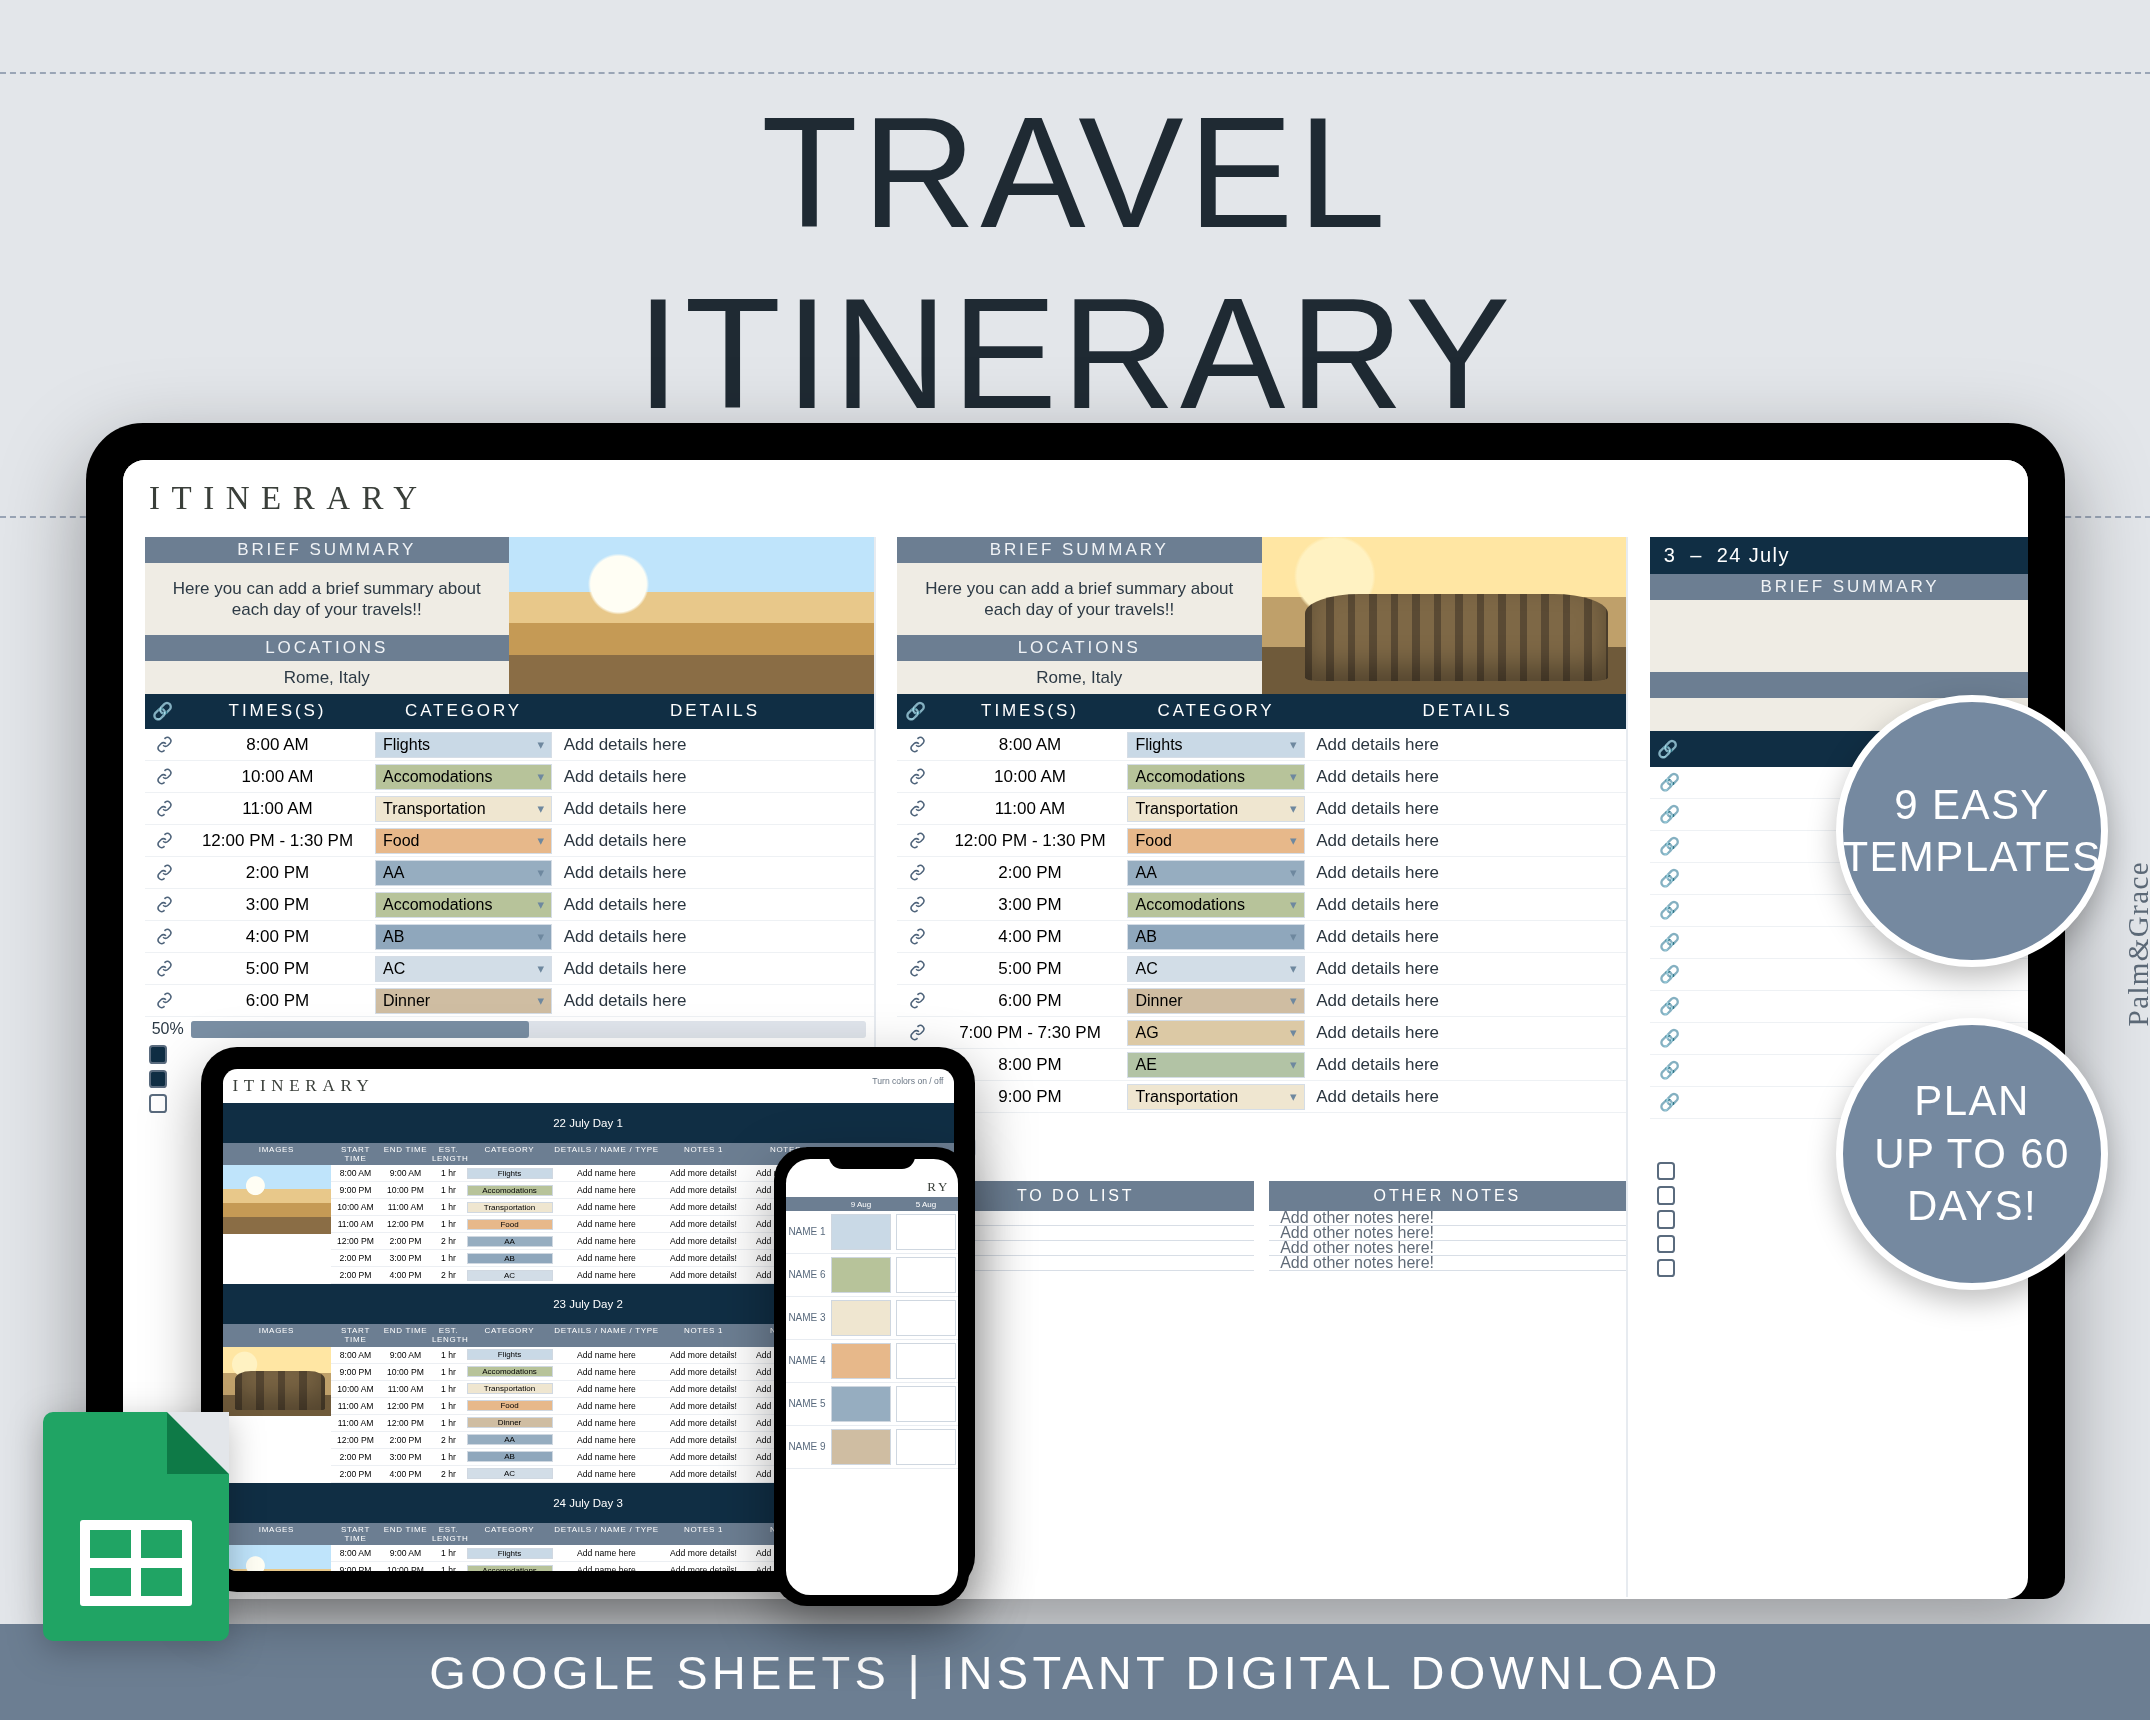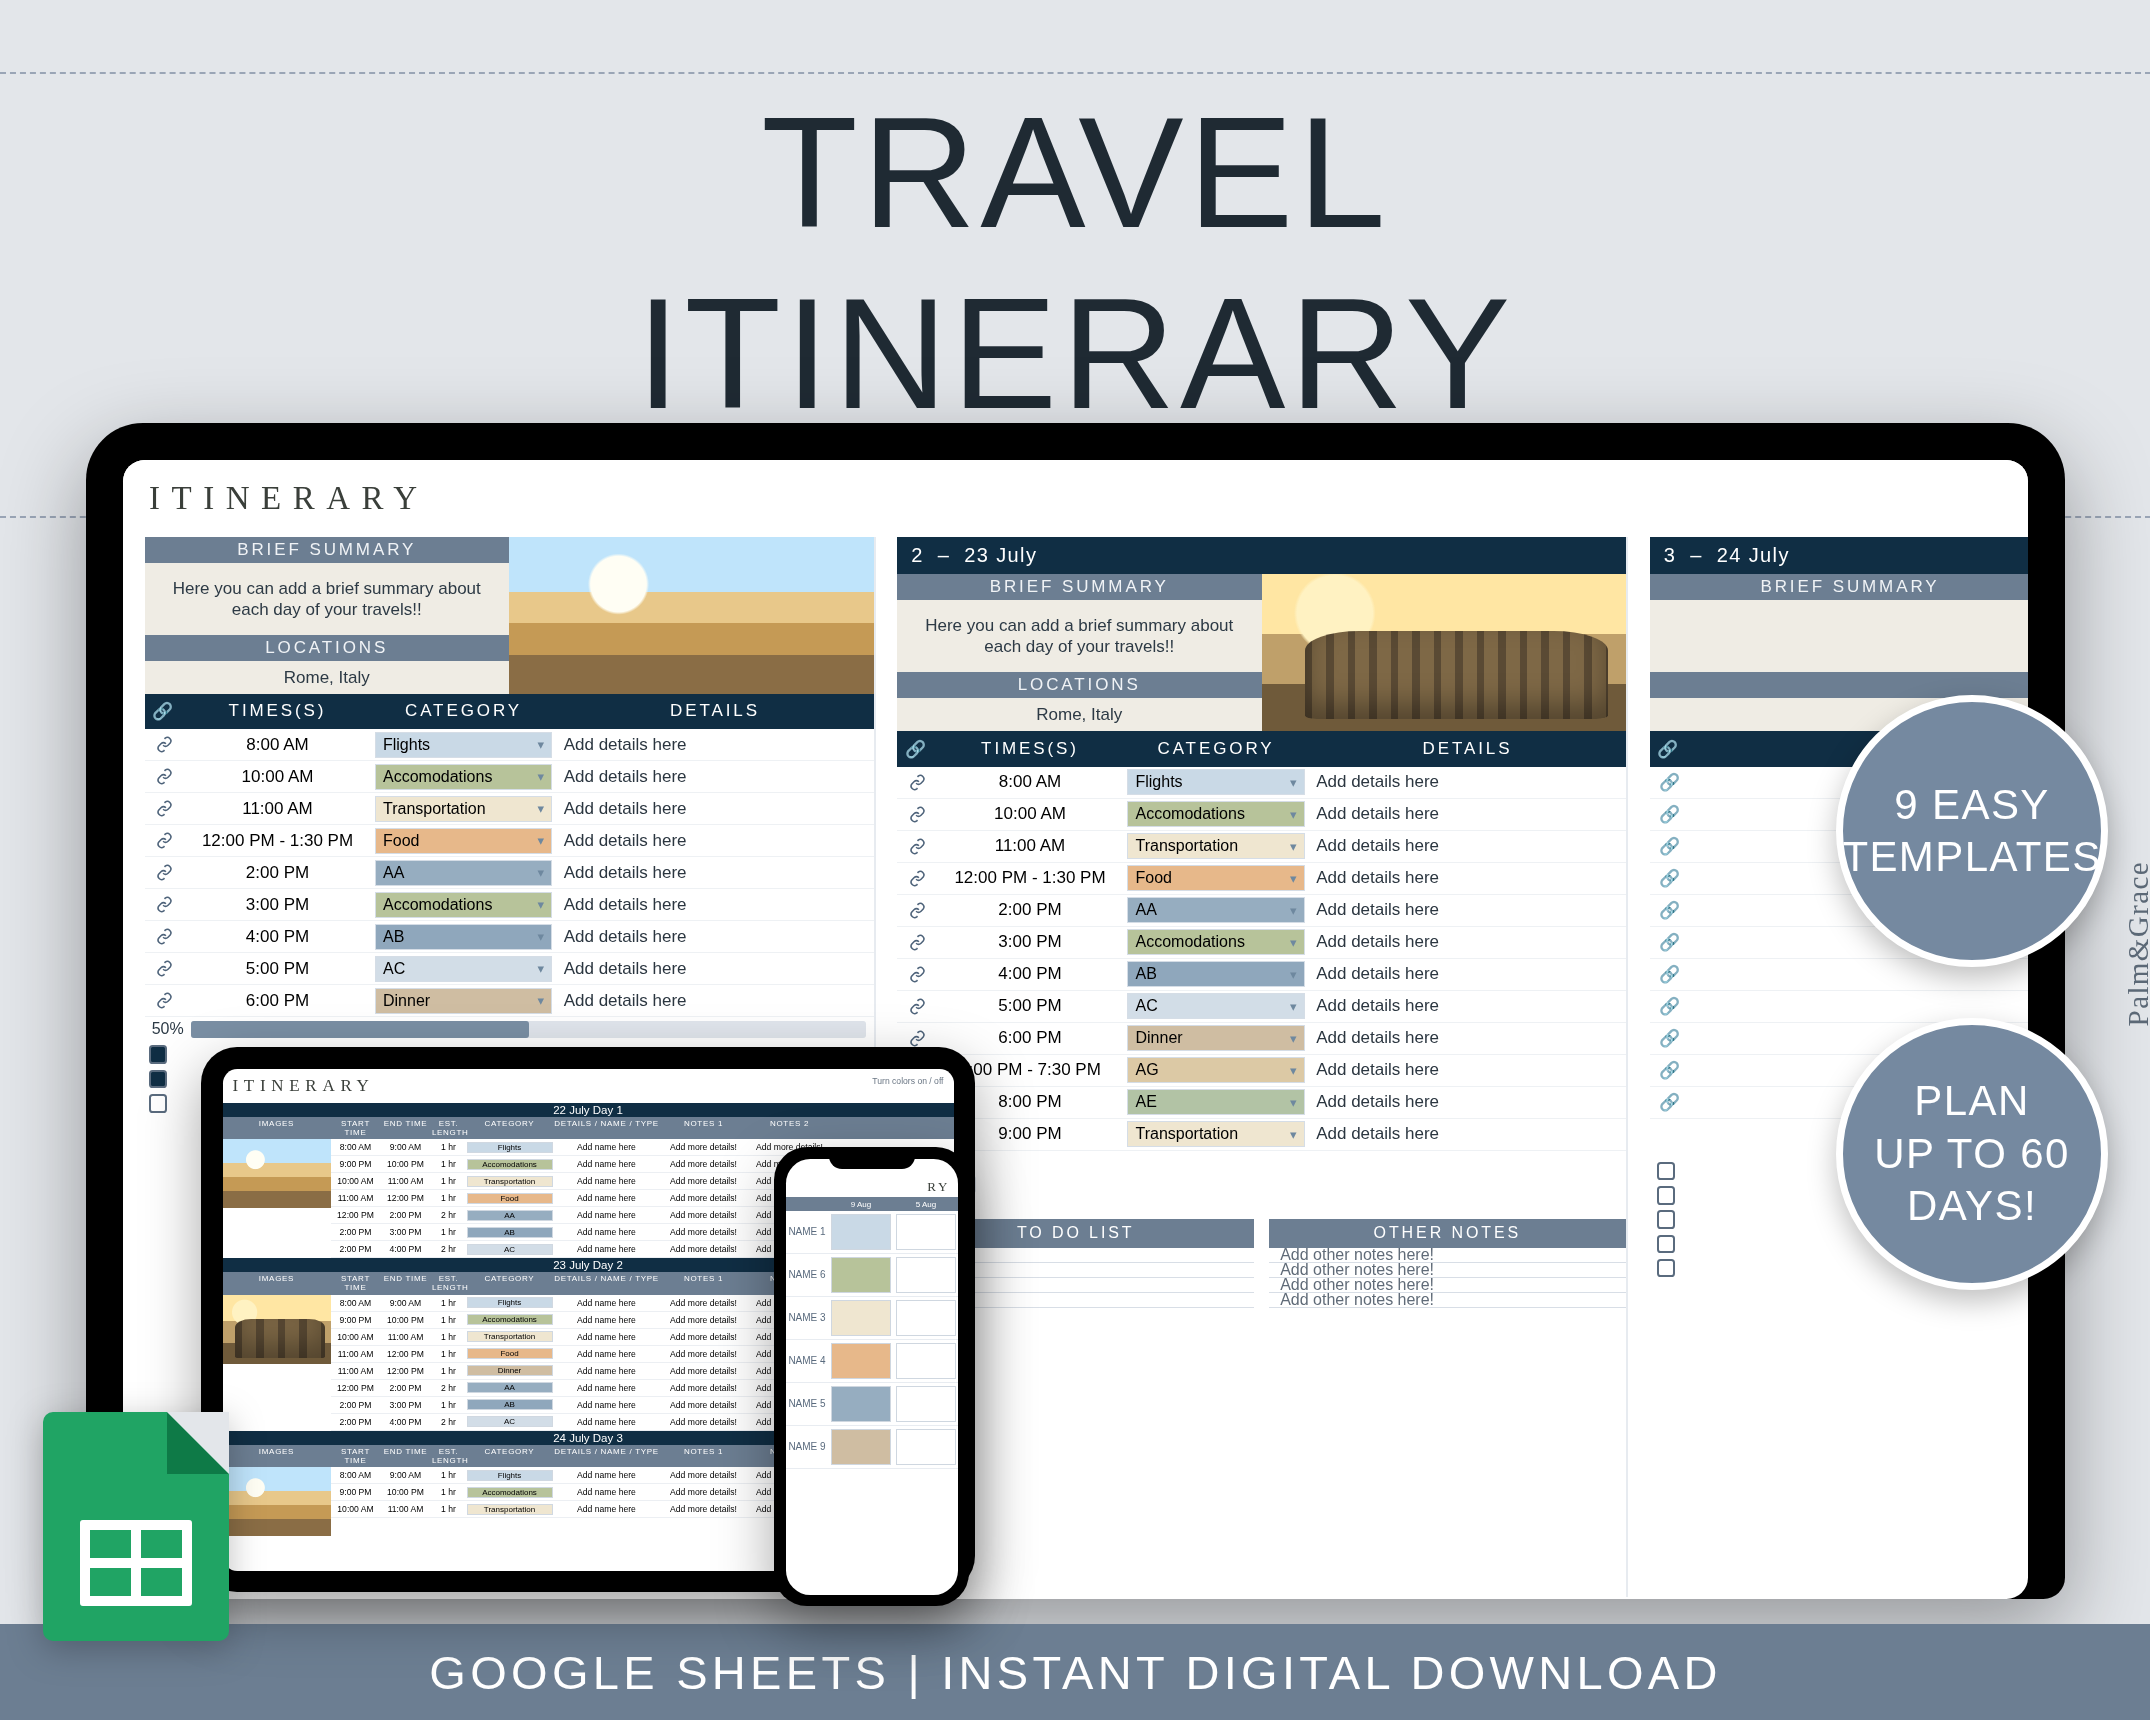--- a/index.html
+++ b/index.html
@@ -264,21 +264,21 @@
   }
   .mini-title {
     font-family: Georgia, serif;
     font-size: 17px;
     letter-spacing: 5.7px;
     padding: 7.2px 10px;
     color: #3a3f3a;
     display:flex; justify-content:space-between;
   }
   .mini-day-bar {
-    background: #102e44; color:#fff; font-size:11.5px; text-align:center; padding:1px 0;
+    background: #102e44; color:#fff; font-size:11.5px; text-align:center; padding:14px 0;
   }
   .mini-head {
     display: grid;
     grid-template-columns: 108px 50px 50px 36px 86px 108px 86px 86px;
     background: #6c7e92;
     color: #fff;
     font-size: 8px;
     letter-spacing: 0.7px;
   }
   .mini-head > div { padding: 2.2px 1.4px; text-align: center; }
@@ -576,25 +576,20 @@
         <div style="display:flex; gap:5.7px; margin-top:4.3px;">
           <div style="display:flex;flex-direction:column;gap:5.7px;padding-left:4.3px;">
             <div class="checkbox" style="background:#102e44"></div>
             <div class="checkbox" style="background:#102e44"></div>
             <div class="checkbox"></div>
           </div>
         </div>
       </div>
 
       <div class="day-card">
-        <div class="day-header">
-          <span>2</span>
-          &nbsp;–&nbsp;
-          <span>23 July</span>
-        </div>
         <div class="summary-grid">
           <div class="sg-label">BRIEF SUMMARY</div>
           <div class="sg-img">
               <div class="photo-colosseum"></div>
             </div>
           <div class="sg-body">Here you can add a brief summary about each day of your travels!!</div>
           <div class="sg-label">LOCATIONS</div>
           <div class="sg-body">Rome, Italy</div>
         </div>
         <div class="col-headers">

